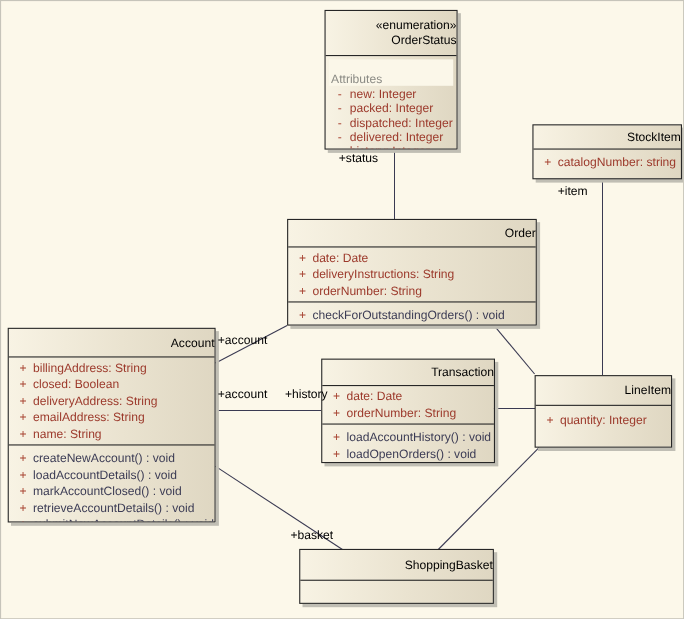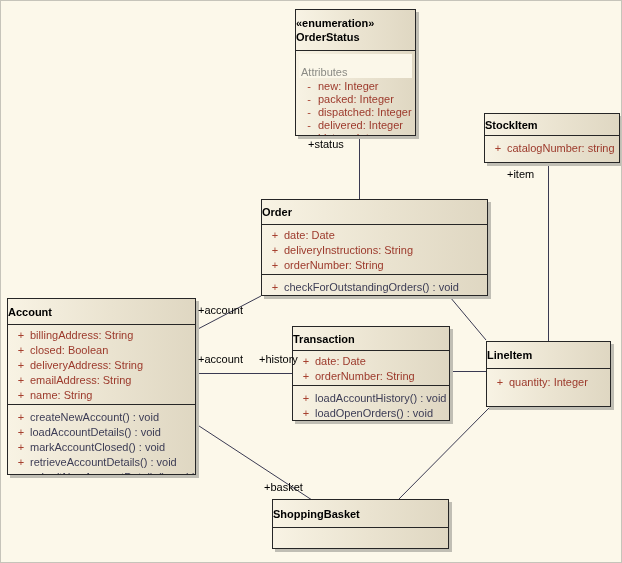--- a/index.html
+++ b/index.html
@@ -3,22 +3,22 @@
 <meta charset="utf-8">
 <style>
   *{box-sizing:border-box;margin:0;padding:0}
   html,body{width:622px;height:563px}
   body{position:relative;background:#FCF8EA;font-family:"Liberation Sans",sans-serif;overflow:hidden;border:1px solid #C6C4BA}
   #edges{position:absolute;left:0;top:0;z-index:1}
   .edge-label{position:absolute;z-index:3;font-size:11px;color:#000;white-space:nowrap}
   .cls{position:absolute;z-index:2;display:flex;flex-direction:column;
        background:linear-gradient(90deg,#F8F3E4,#EAE3D0 55%,#DFD7C2);
        border:1px solid #262626;box-shadow:3px 3px 0 #C0BEB4;font-size:11px}
-  .hdr{flex:none;display:flex;flex-direction:column;align-items:flex-start;justify-content:center;
-       font-weight:bold;color:#000;line-height:14px;text-align:center}
+  .hdr{flex:none;display:flex;flex-direction:column;align-items:flex-end;justify-content:center;
+       font-weight:normal;color:#000;line-height:14px;text-align:center}
   .sec{border-top:1px solid #262626;padding:2px 0;overflow:hidden}
   .sec:last-child{flex:1}
   .row{display:flex;align-items:center;padding:0 4px;white-space:nowrap}
   .rh13 .row{height:13px}
   .rh15 .row{height:15px}
   .pfx{flex:none;width:18px;text-align:center;color:#A6402F}
   .attr .txt{color:#9C392B}
   .op .txt{color:#3C3C55}
   .comp-label{color:#8B8B85;background:#FBF7E9;margin:1px 3px;padding:12px 2px;height:13px;line-height:13px}
   .pad-t5{padding-top:5px}

